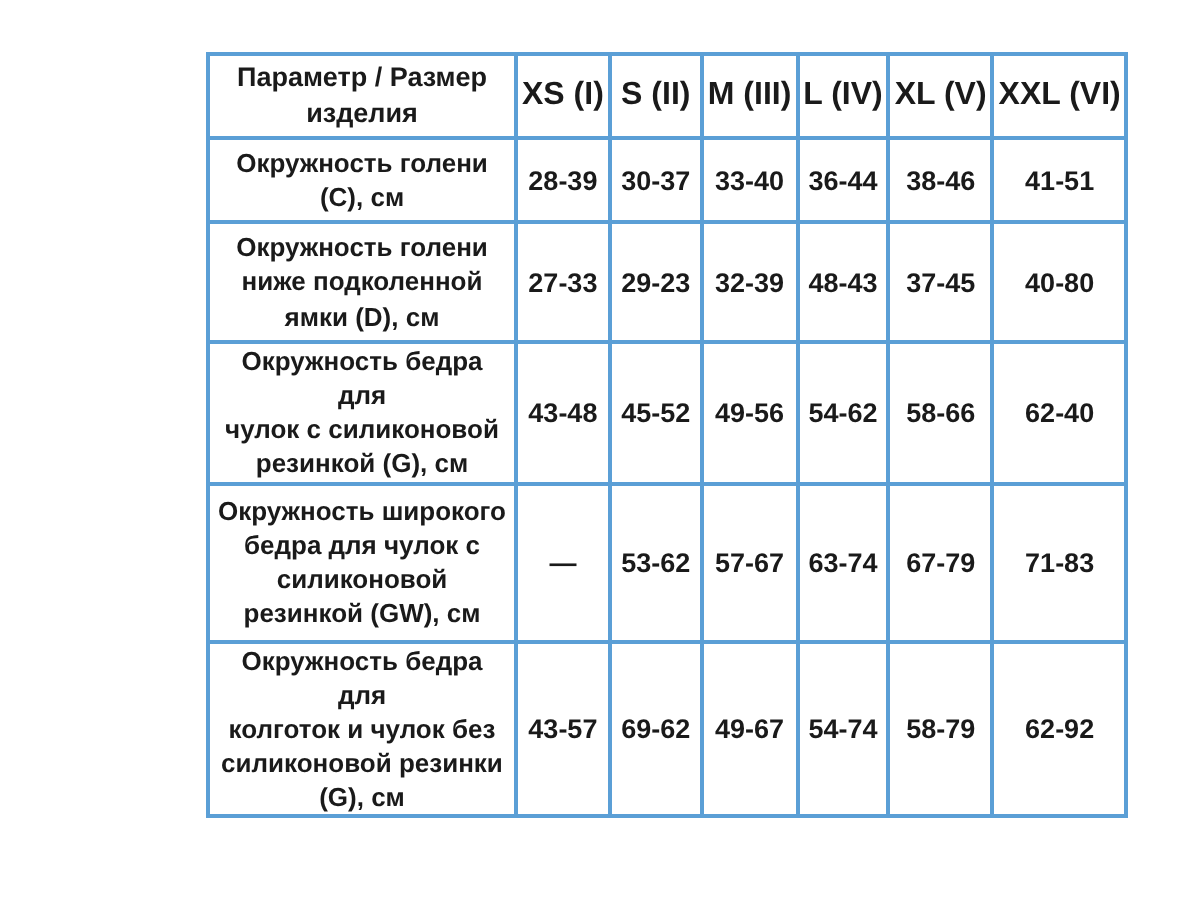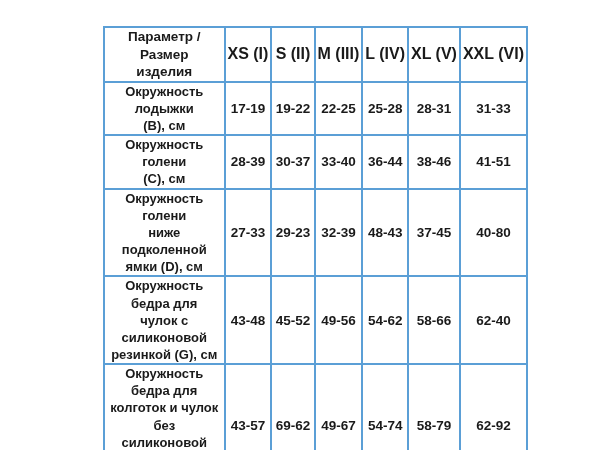--- a/index.html
+++ b/index.html
@@ -11,21 +11,21 @@
     margin: 0;
     padding: 0;
     width: 600px;
     height: 450px;
     background: var(--background);
     font-family: "Liberation Sans", sans-serif;
     overflow: hidden;
   }
   .stage {
     position: relative;
-    width: 528px;
+    width: 600px;
     height: 450px;
   }
   table.size-table {
     position: absolute;
     left: 103px;
     top: 26px;
     border-collapse: collapse;
     table-layout: fixed;
   }
   table.size-table th,
@@ -75,30 +75,20 @@
         <tr style="height:42px">
       <th class="param-th">Параметр / Размер
 изделия</th>
       <th class="size-th">XS (I)</th>
       <th class="size-th">S (II)</th>
       <th class="size-th">M (III)</th>
       <th class="size-th">L (IV)</th>
       <th class="size-th">XL (V)</th>
       <th class="size-th">XXL (VI)</th>
     </tr>
-    <tr style="height:43px">
-      <td class="label">Окружность лодыжки
-(B), см</td>
-      <td class="val">17-19</td>
-      <td class="val">19-22</td>
-      <td class="val">22-25</td>
-      <td class="val">25-28</td>
-      <td class="val">28-31</td>
-      <td class="val">31-33</td>
-    </tr>
     <tr style="height:42px">
       <td class="label">Окружность голени
 (C), см</td>
       <td class="val">28-39</td>
       <td class="val">30-37</td>
       <td class="val">33-40</td>
       <td class="val">36-44</td>
       <td class="val">38-46</td>
       <td class="val">41-51</td>
     </tr>
@@ -117,20 +107,32 @@
       <td class="label">Окружность бедра для
 чулок с силиконовой
 резинкой (G), см</td>
       <td class="val">43-48</td>
       <td class="val">45-52</td>
       <td class="val">49-56</td>
       <td class="val">54-62</td>
       <td class="val">58-66</td>
       <td class="val">62-40</td>
     </tr>
+    <tr style="height:79px">
+      <td class="label">Окружность широкого
+бедра для чулок с
+силиконовой
+резинкой (GW), см</td>
+      <td class="val">—</td>
+      <td class="val">53-62</td>
+      <td class="val">57-67</td>
+      <td class="val">63-74</td>
+      <td class="val">67-79</td>
+      <td class="val">71-83</td>
+    </tr>
     <tr style="height:77px">
       <td class="label">Окружность бедра для
 колготок и чулок без
 силиконовой резинки
 (G), см</td>
       <td class="val">43-57</td>
       <td class="val">69-62</td>
       <td class="val">49-67</td>
       <td class="val">54-74</td>
       <td class="val">58-79</td>

